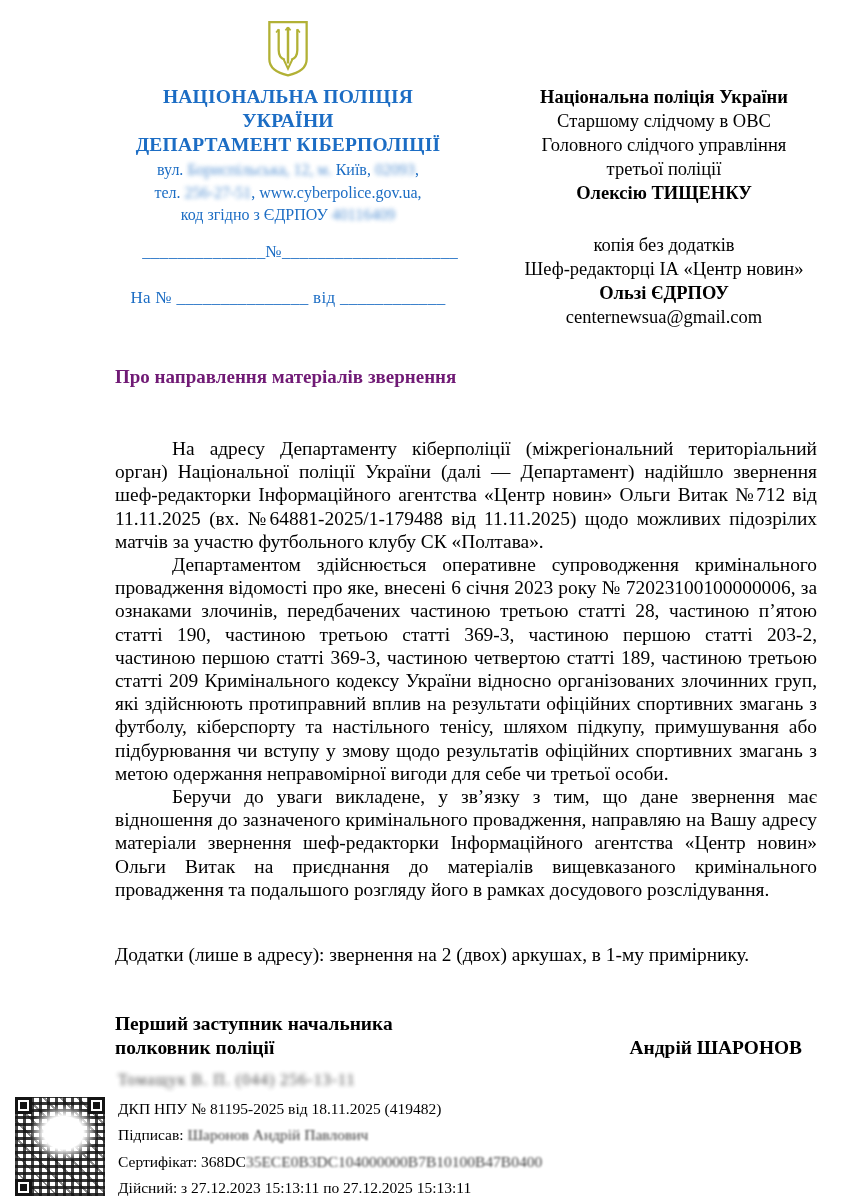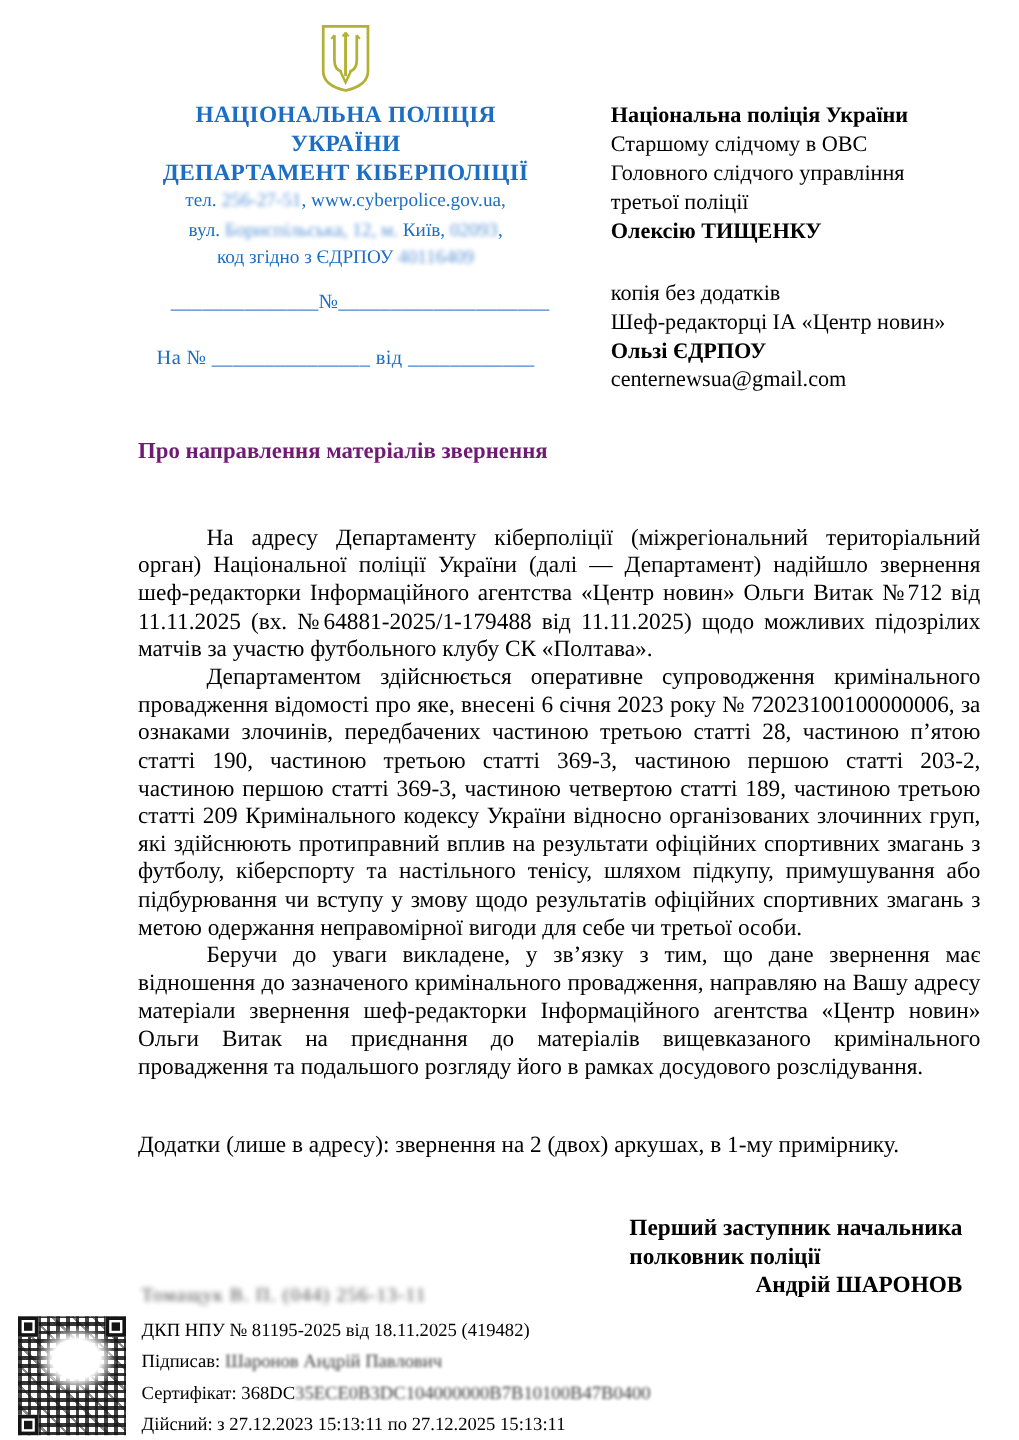--- a/index.html
+++ b/index.html
@@ -18,21 +18,21 @@
   .org-name { font-weight:bold; font-size:19.5px; line-height:24px; margin-top:3px; letter-spacing:.2px; }
   .addr { font-size:16px; line-height:22.5px; margin-top:2px; }
   .blur   { filter:blur(1.9px); opacity:.72; }
   .blur-lt{ filter:blur(1.3px); opacity:.78; }
   .num-line { font-size:17px; line-height:22px; margin-top:14px; text-align:right; letter-spacing:.3px; }
   .ref-line { font-size:17px; line-height:22px; margin-top:24px; text-align:center; letter-spacing:.3px; }
 
   
   .lh-right {
     position:absolute; left:509px; top:85px; width:310px;
-    font-size:18.5px; line-height:24px; color:#000;
+    font-size:18.5px; line-height:24px; color:#000;text-align:center;
   }
   .lh-right .b { font-weight:bold; }
   .lh-right .gap { height:28px; }
 
   
   .subject {
     position:absolute; left:115px; top:366px;
     font-weight:bold; font-size:19px; color:#701a75;
   }
   .body-block {
@@ -43,21 +43,21 @@
 
   .attachments {
     position:absolute; left:115px; top:944px; width:710px;
     font-size:19.4px; color:#000;
   }
 
   
   .sig-row {
     position:absolute; left:115px; top:1012px; width:687px;
     display:flex; justify-content:space-between; align-items:flex-end;
-    font-weight:bold; font-size:19.4px; line-height:24px; color:#000;flex-direction:column;
+    font-weight:bold; font-size:19.4px; line-height:24px; color:#000;
   }
   .contact-line {
     position:absolute; left:118px; top:1071px;
     font-size:16px; color:#222; filter:blur(2.2px); opacity:.8; letter-spacing:1px;
   }
 
   
   .stamp { position:absolute; left:15px; top:1094px; width:760px; height:104px; }
   .qr {
     position:absolute; left:0; top:3px; width:90px; height:99px; background:#fff;
@@ -89,22 +89,22 @@
         <path d="M22 7 V42" stroke="#b2b135" stroke-width="2.4"></path>
         <path d="M13 9 V29 C13 35 15.5 37.5 19 38.5" stroke="#b2b135" stroke-width="2.2"></path>
         <path d="M31 9 V29 C31 35 28.5 37.5 25 38.5" stroke="#b2b135" stroke-width="2.2"></path>
         <path d="M18 38.5 L22 47 L26 38.5" stroke="#b2b135" stroke-width="2"></path>
         <path d="M13 9 L10.5 12 M31 9 L33.5 12 M22 7 L19.5 10 M22 7 L24.5 10" stroke="#b2b135" stroke-width="1.6"></path>
       </svg>
     </div>
     <div class="org-name">НАЦІОНАЛЬНА ПОЛІЦІЯ</div>
     <div class="org-name" style="margin-top:0">УКРАЇНИ</div>
     <div class="org-name" style="margin-top:0">ДЕПАРТАМЕНТ КІБЕРПОЛІЦІЇ</div>
+    <div class="addr"><span>вул. </span><span class="blur">Бориспільська, 12, м.</span><span> Київ, </span><span class="blur">02093</span><span>,</span></div>
     <div class="addr" style="margin-top:0"><span>тел. </span><span class="blur">256-27-51</span><span>, www.cyberpolice.gov.ua,</span></div>
-    <div class="addr"><span>вул. </span><span class="blur">Бориспільська, 12, м.</span><span> Київ, </span><span class="blur">02093</span><span>,</span></div>
     <div class="addr" style="margin-top:0"><span>код згідно з ЄДРПОУ </span><span class="blur">40116409</span></div>
     <div class="num-line">______________№____________________</div>
     <div class="ref-line">На № _______________ від ____________</div>
   </div>
 
   <div class="lh-right">
     <div class="b">Національна поліція України</div>
     <div>Старшому слідчому в ОВС</div>
     <div>Головного слідчого управління</div>
     <div>третьої поліції</div>

